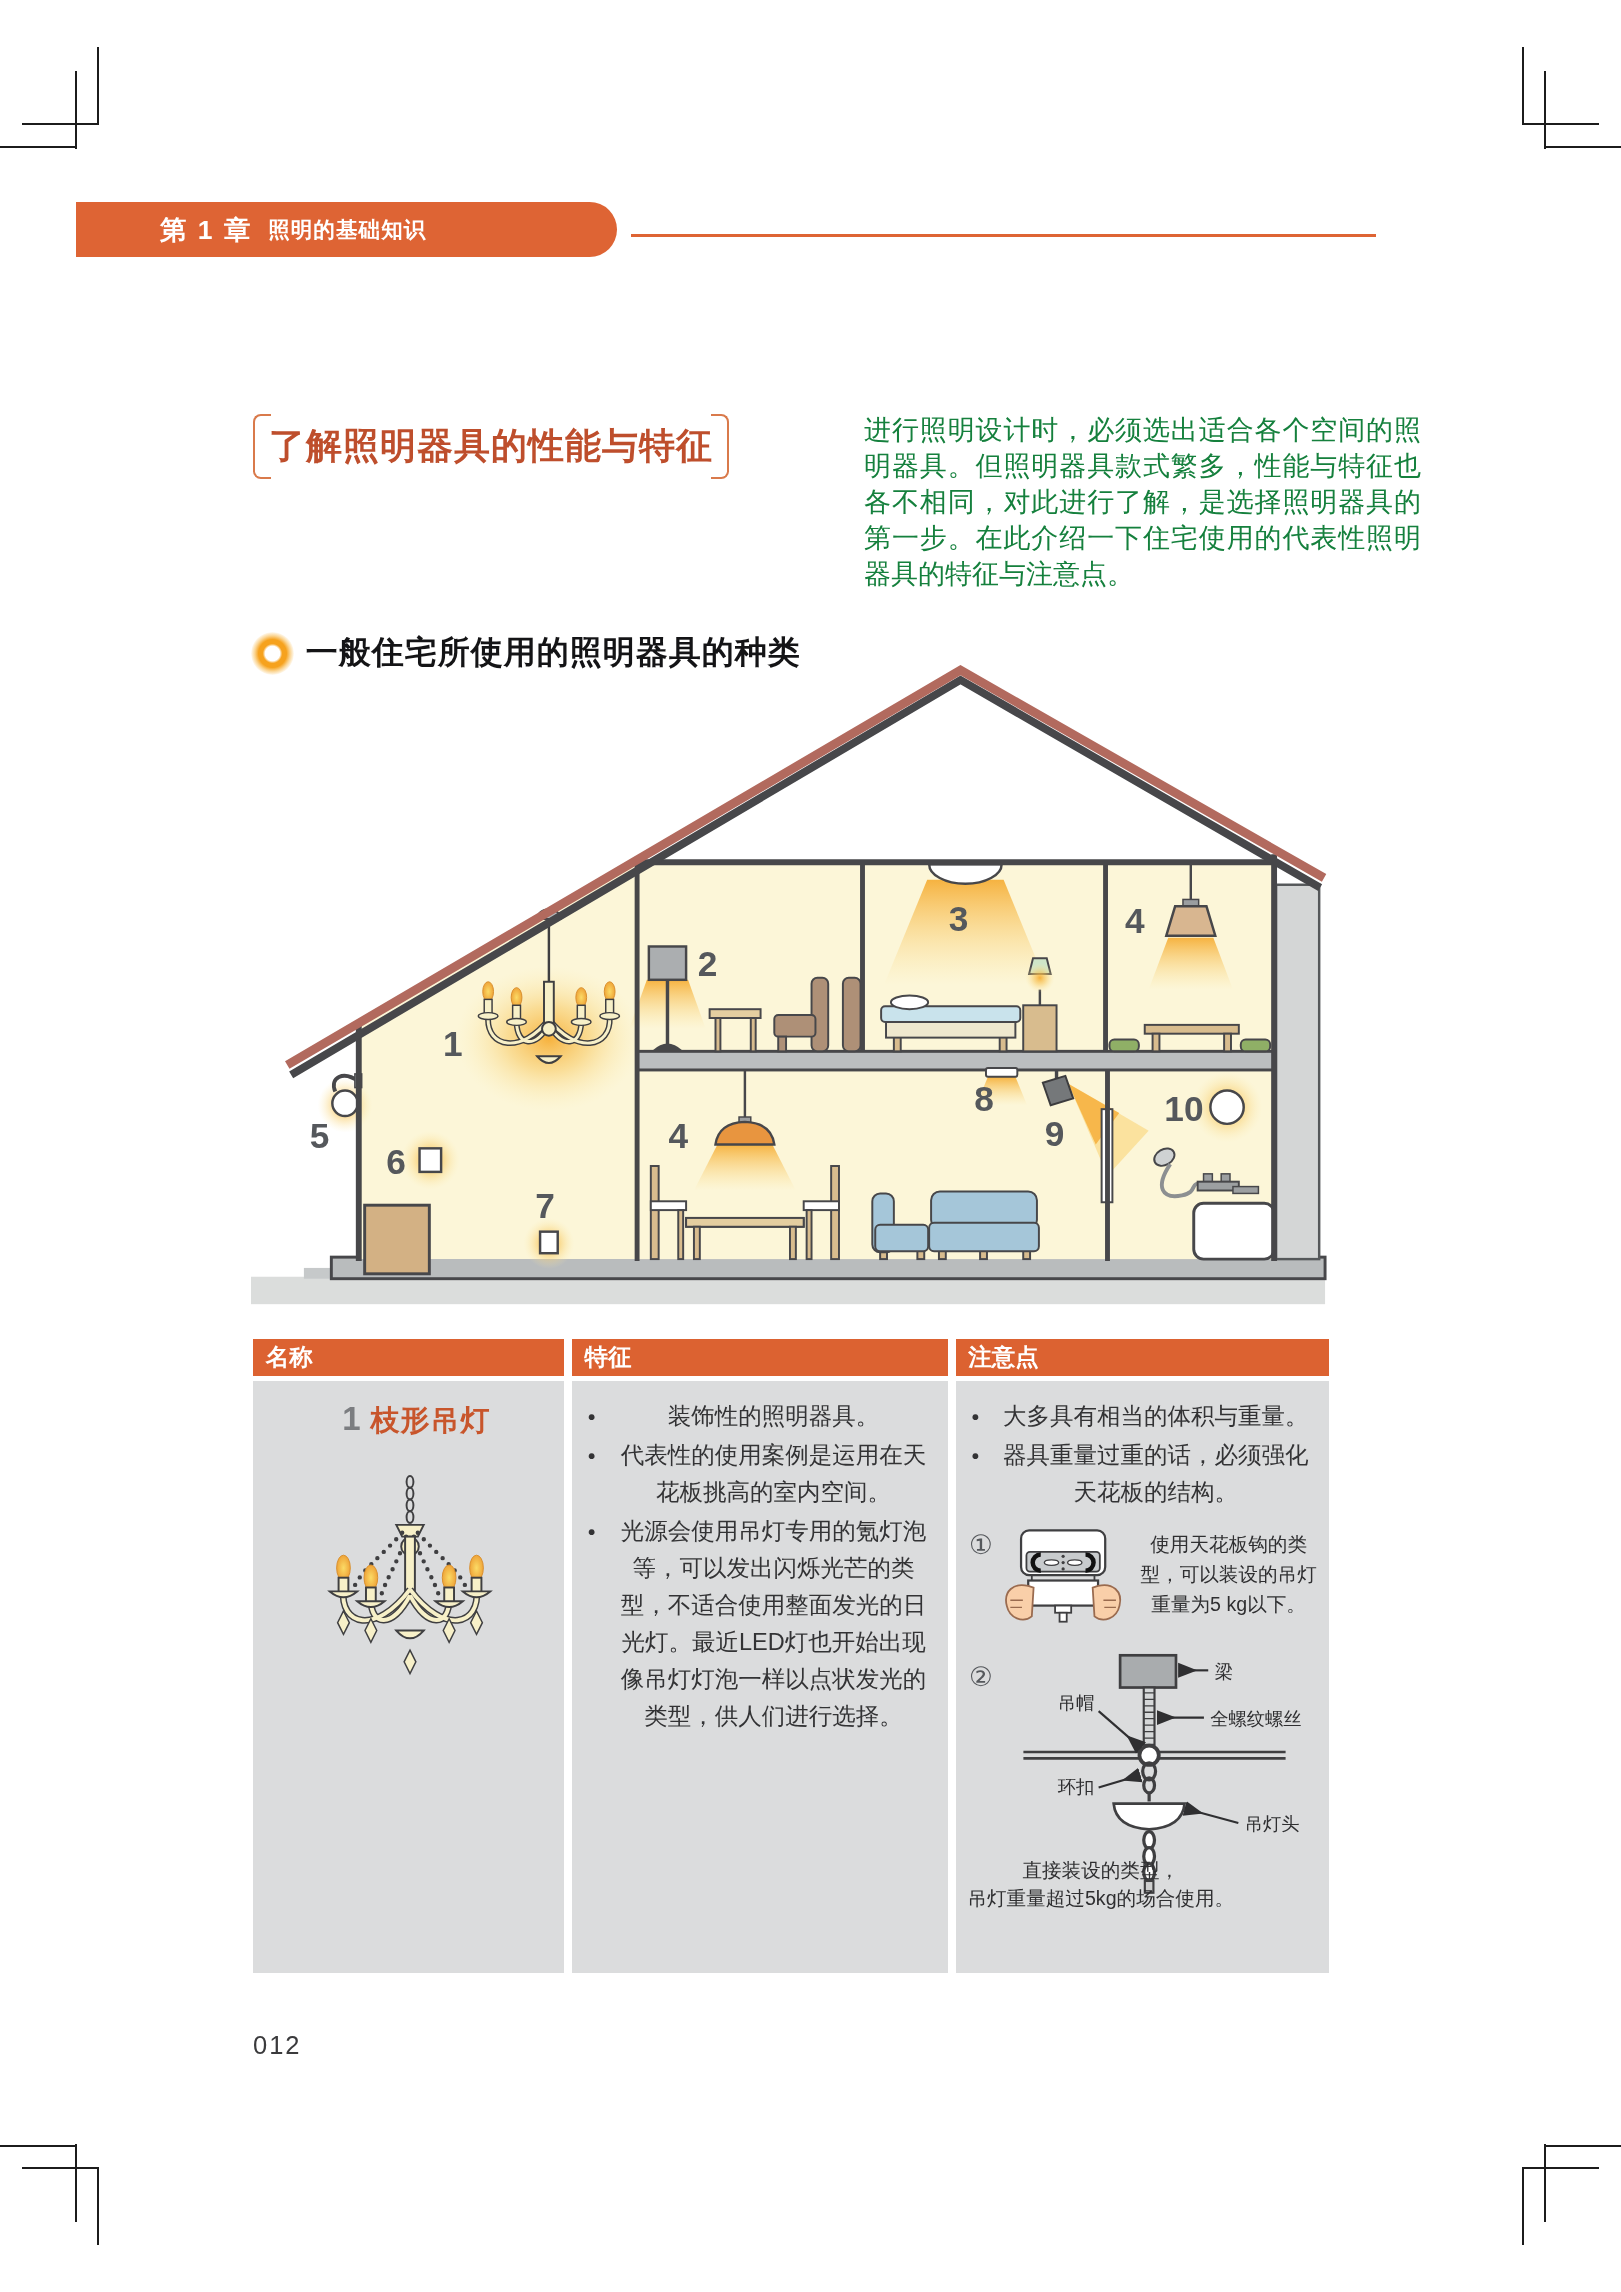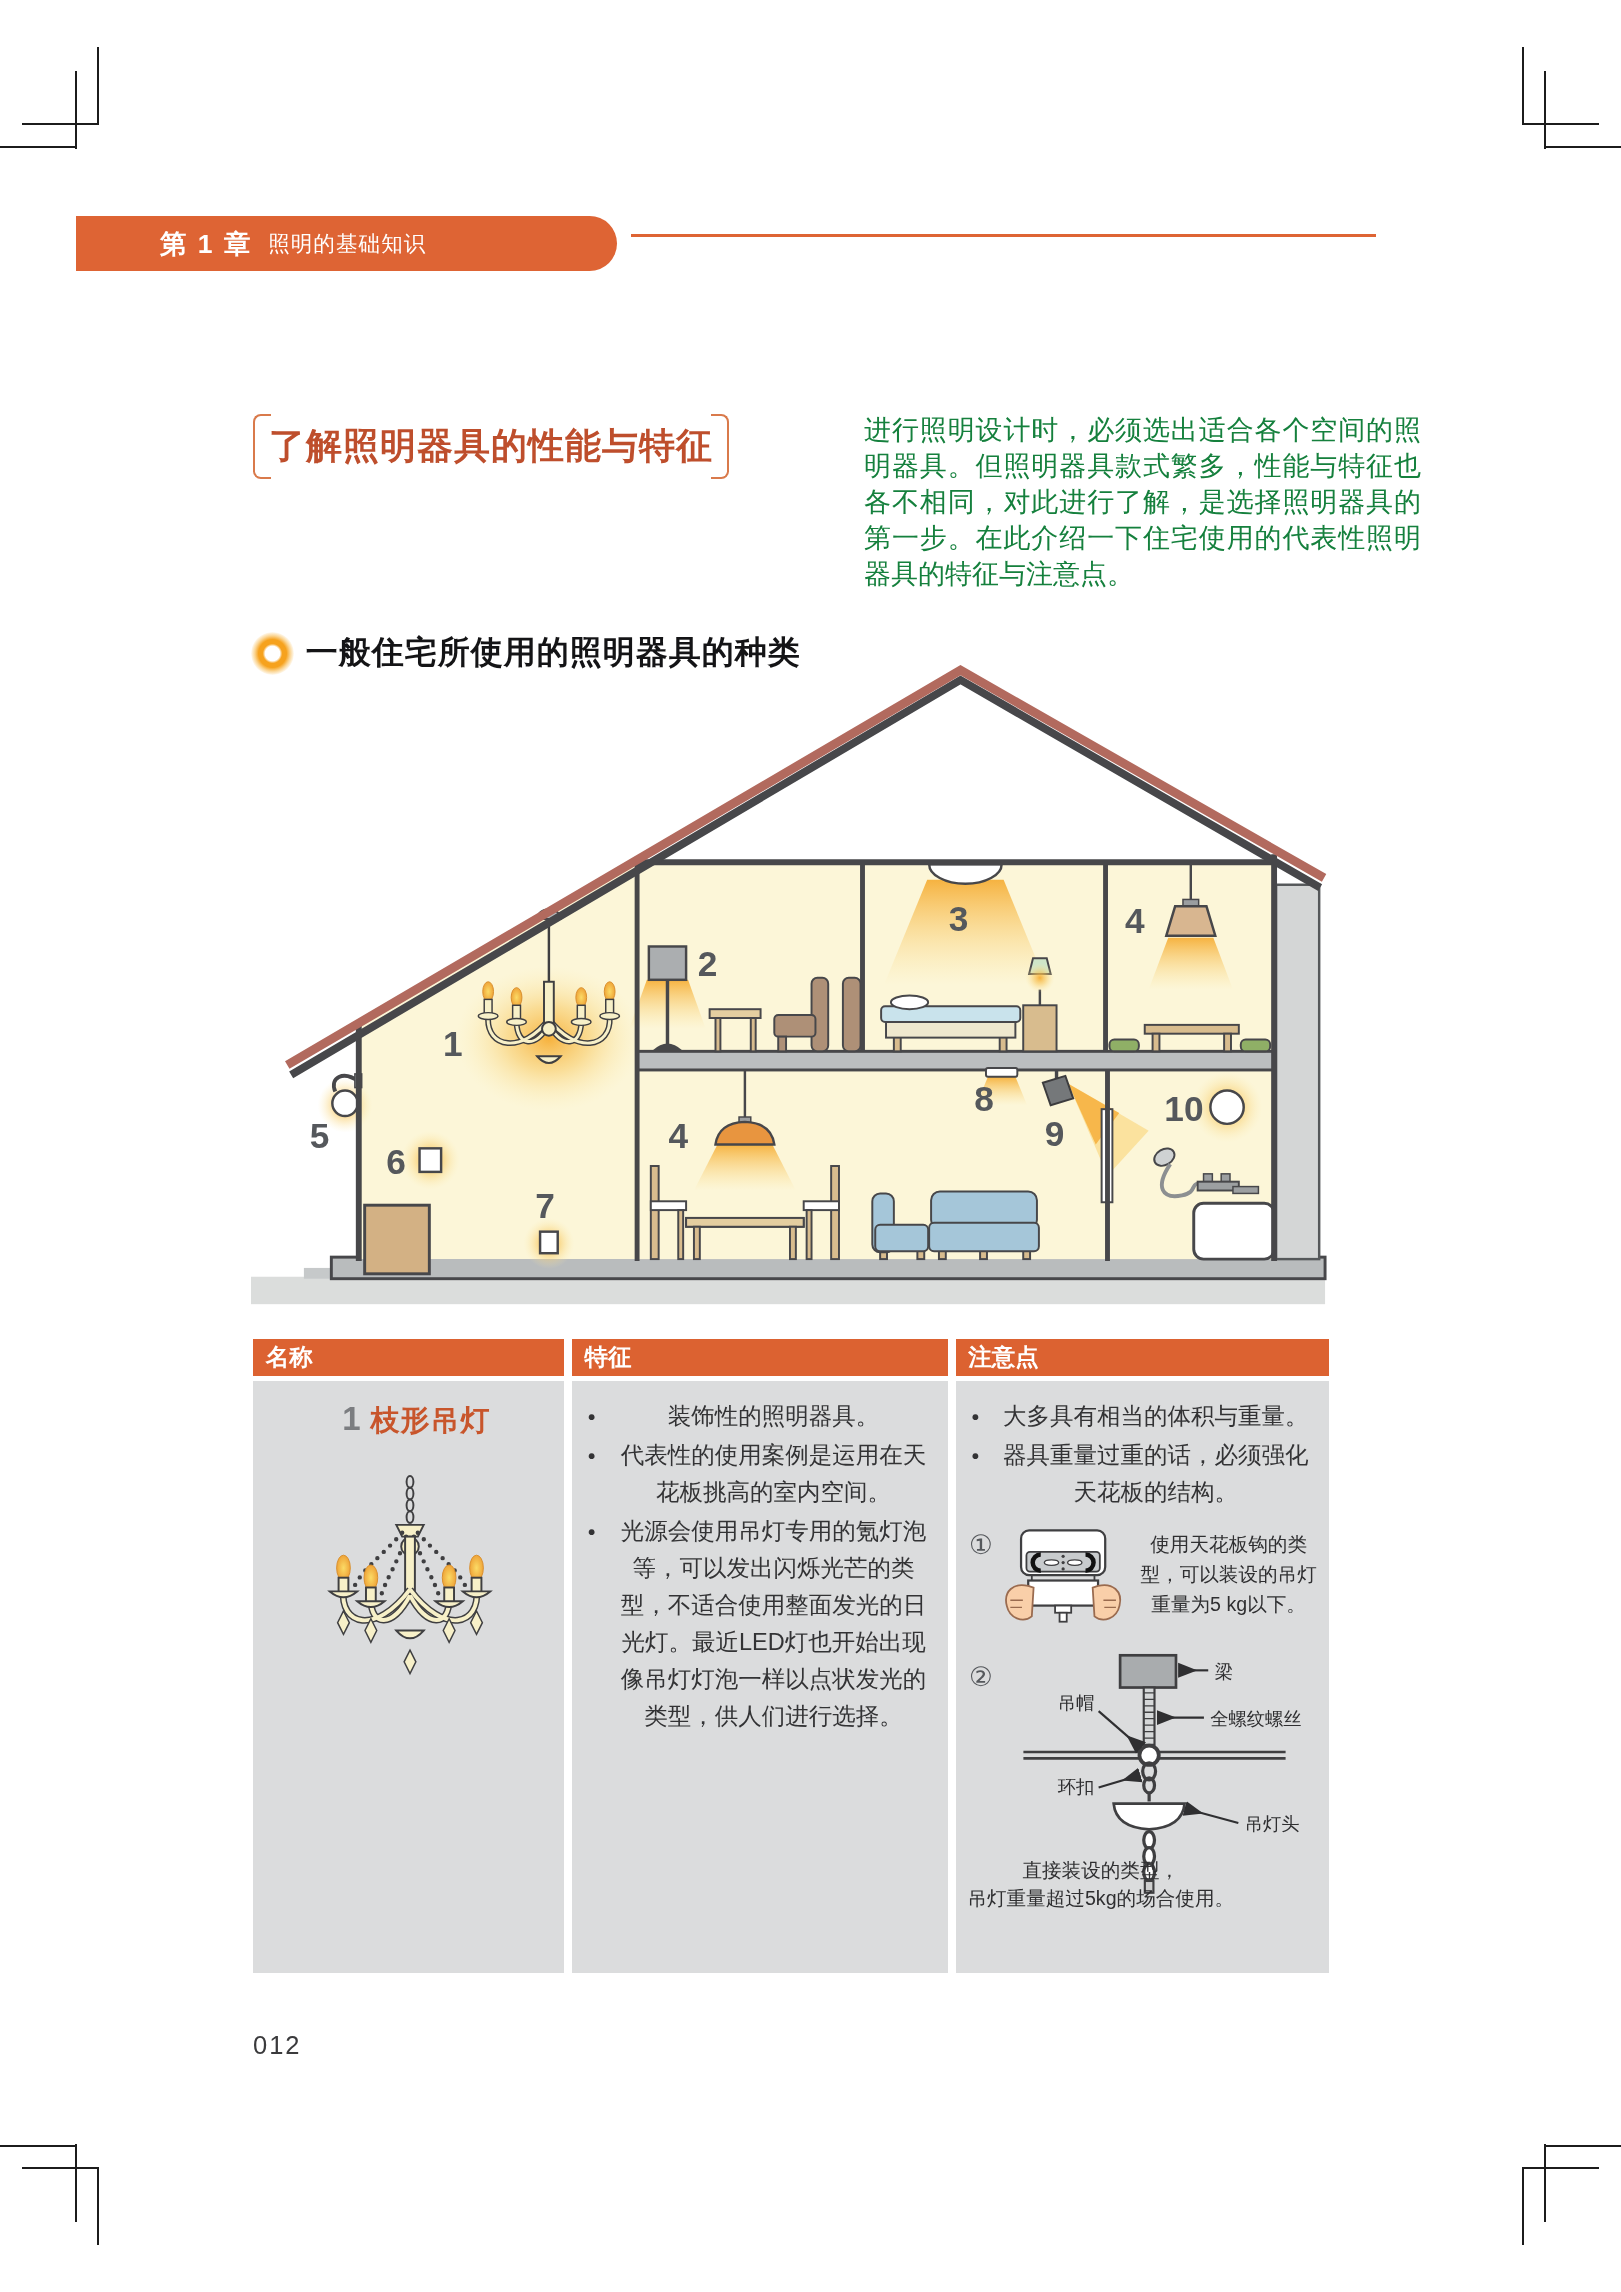--- a/index.html
+++ b/index.html
@@ -4,24 +4,24 @@
 <style>
   html,body{margin:0;padding:0;background:#9c9c9c;}
   #page{position:relative;width:1621px;height:2293px;background:#ffffff;overflow:hidden;
         font-family:"Liberation Sans","DejaVu Sans",sans-serif;color:#2a2a2c;}
   .abs{position:absolute;}
 
   
   .mark{position:absolute;background:#1c1c1c;}
 
   
-  #chapter-bar{left:76px;top:216px;width:541px;height:55px;background:#de6434;
+  #chapter-bar{left:76px;top:202px;width:541px;height:55px;background:#de6434;
     border-radius:0 27.4px 27.4px 0;display:flex;align-items:center;padding-left:84px;box-sizing:border-box;}
   #chapter-bar .ch{color:#fff;font-size:26.5px;font-weight:bold;letter-spacing:2px;}
-  #chapter-bar .sub{color:#fff;font-size:21.6px;font-weight:normal;margin-left:15.7px;letter-spacing:1px;}
+  #chapter-bar .sub{color:#fff;font-size:21.6px;font-weight:bold;margin-left:15.7px;letter-spacing:1px;}
   #chapter-rule{left:631px;top:234px;width:745px;height:2.9px;background:#de6434;}
 
   
   #title-box{left:253px;top:414px;width:476px;height:65px;}
   #title-box .br{position:absolute;top:0;bottom:0;width:15.7px;}
   #title-box .br-l{left:0;border-left:2px solid #d5severe;}
   #title-box .br-l{left:0;border:2px solid #d97a4b;border-right:none;border-radius:7.8px 0 0 7.8px;}
   #title-box .br-r{right:0;border:2px solid #d97a4b;border-left:none;border-radius:0 7.8px 7.8px 0;}
   #title-box .txt{position:absolute;left:15.7px;right:15.7px;top:0;bottom:0;line-height:63px;text-align:center;
     font-size:36px;font-weight:bold;color:#be4e2c;letter-spacing:1px;white-space:nowrap;}

